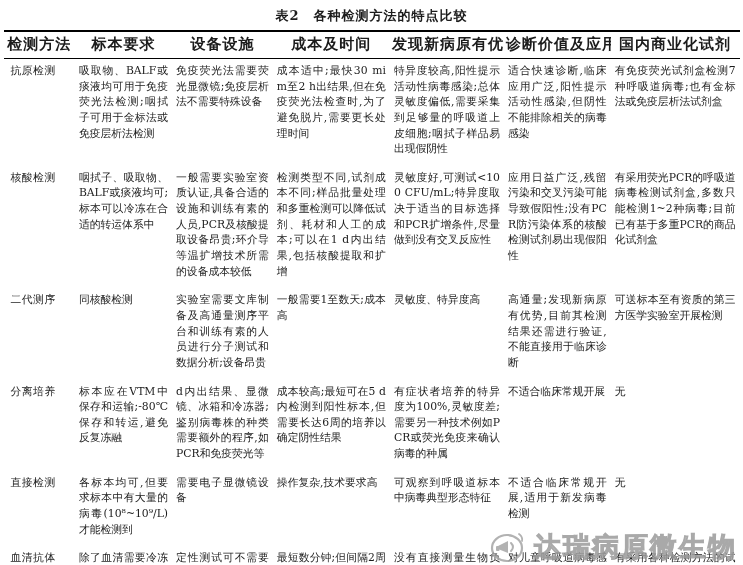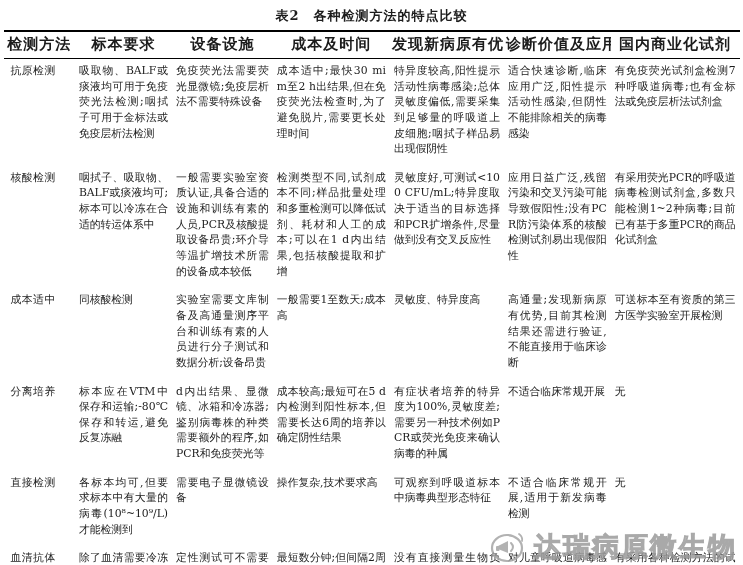--- a/index.html
+++ b/index.html
@@ -116,21 +116,21 @@
       <tr>
         <td class="method">核酸检测</td>
         <td>咽拭子、吸取物、BALF或痰液均可;标本可以冷冻在合适的转运体系中</td>
         <td>一般需要实验室资质认证,具备合适的设施和训练有素的人员,PCR及核酸提取设备昂贵;环介导等温扩增技术所需的设备成本较低</td>
         <td>检测类型不同,试剂成本不同;样品批量处理和多重检测可以降低试剂、耗材和人工的成本;可以在1 d内出结果,包括核酸提取和扩增</td>
         <td>灵敏度好,可测试&lt;100 CFU/mL;特异度取决于适当的目标选择和PCR扩增条件,尽量做到没有交叉反应性</td>
         <td>应用日益广泛,残留污染和交叉污染可能导致假阳性;没有PCR防污染体系的核酸检测试剂易出现假阳性</td>
         <td>有采用荧光PCR的呼吸道病毒检测试剂盒,多数只能检测1~2种病毒;目前已有基于多重PCR的商品化试剂盒</td>
       </tr>
       <tr>
-        <td class="method">成本适中</td>
+        <td class="method">二代测序</td>
         <td>同核酸检测</td>
         <td>实验室需要文库制备及高通量测序平台和训练有素的人员进行分子测试和数据分析;设备昂贵</td>
         <td>一般需要1至数天;成本高</td>
         <td>灵敏度、特异度高</td>
         <td>高通量;发现新病原有优势,目前其检测结果还需进行验证,不能直接用于临床诊断</td>
         <td>可送标本至有资质的第三方医学实验室开展检测</td>
       </tr>
       <tr>
         <td class="method">分离培养</td>
         <td>标本应在VTM中保存和运输;-80℃保存和转运,避免反复冻融</td>

